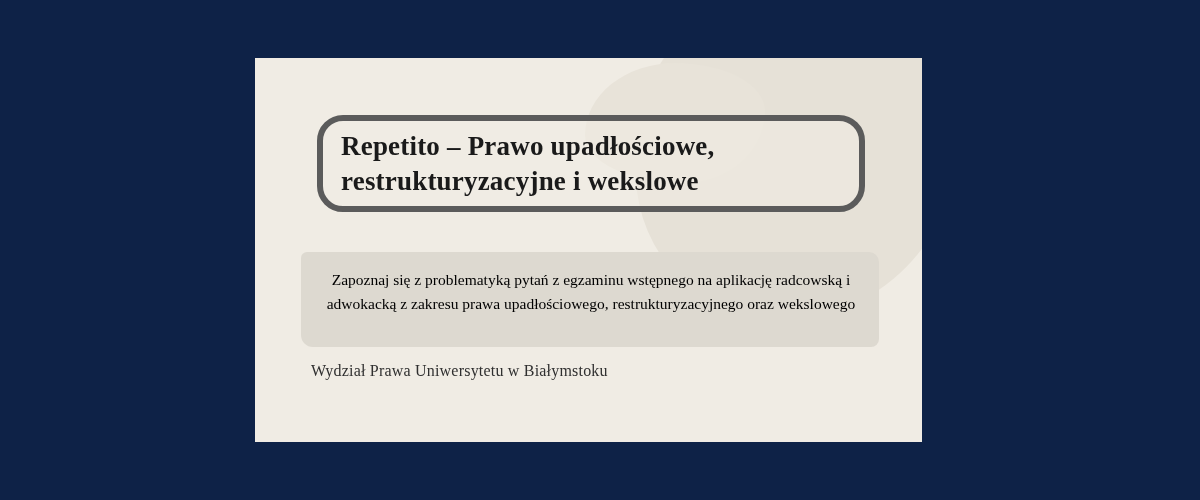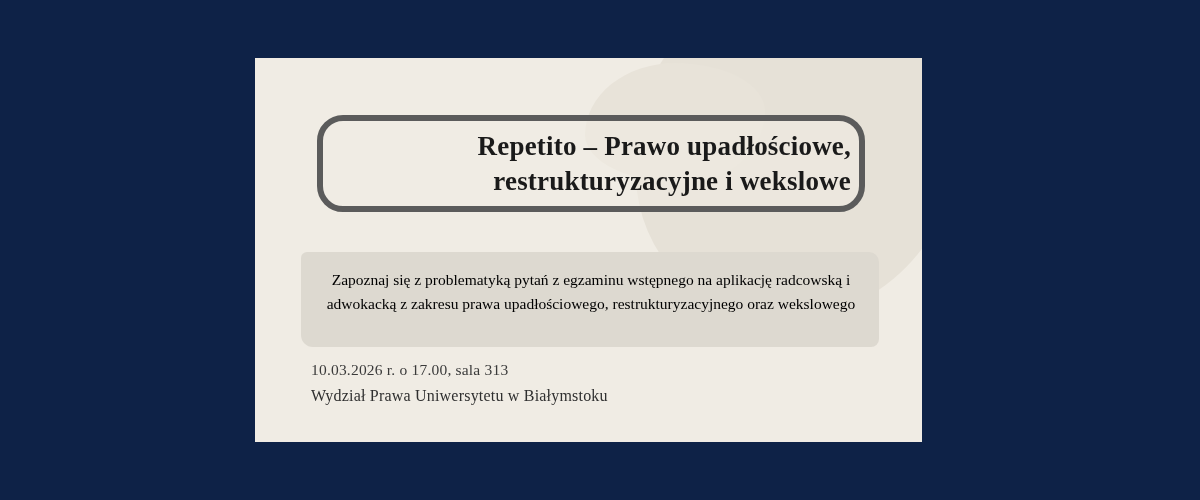--- a/index.html
+++ b/index.html
@@ -59,22 +59,22 @@
     display: flex;
     align-items: center;
     justify-content: center;
     box-sizing: border-box;
   }
   .title-text {
     font-size: 27px;
     line-height: 1.28;
     font-weight: 700;
     color: #1a1a1a;
-    text-align: right;
-    padding: 0 8px;
+    text-align: left;
+    padding: 0 18px;
     letter-spacing: 0.2px;
   }
   .subtitle-band {
     position: absolute;
     left: 46px;
     top: 194px;
     width: 578px;
     height: 95px;
     background: #ddd9d0;
     border-radius: 6px 10px 8px 12px;
@@ -115,17 +115,16 @@
     <div class="blob2"></div>
 
     <div class="title-box">
       <div class="title-text">Repetito – Prawo upadłościowe, restrukturyzacyjne i wekslowe</div>
     </div>
 
     <div class="subtitle-band"></div>
     <div class="subtitle-text">Zapoznaj się z problematyką pytań z egzaminu wstępnego na aplikację radcowską i adwokacką z zakresu prawa upadłościowego, restrukturyzacyjnego oraz wekslowego</div>
 
     <div class="details">
-      <div class="detail-line">10.03.2026 r. o 17.00, sala 313</div>
       <div class="detail-line secondary">Wydział Prawa Uniwersytetu w Białymstoku</div>
     </div>
   </div>
 </div>
 
 </body></html>

